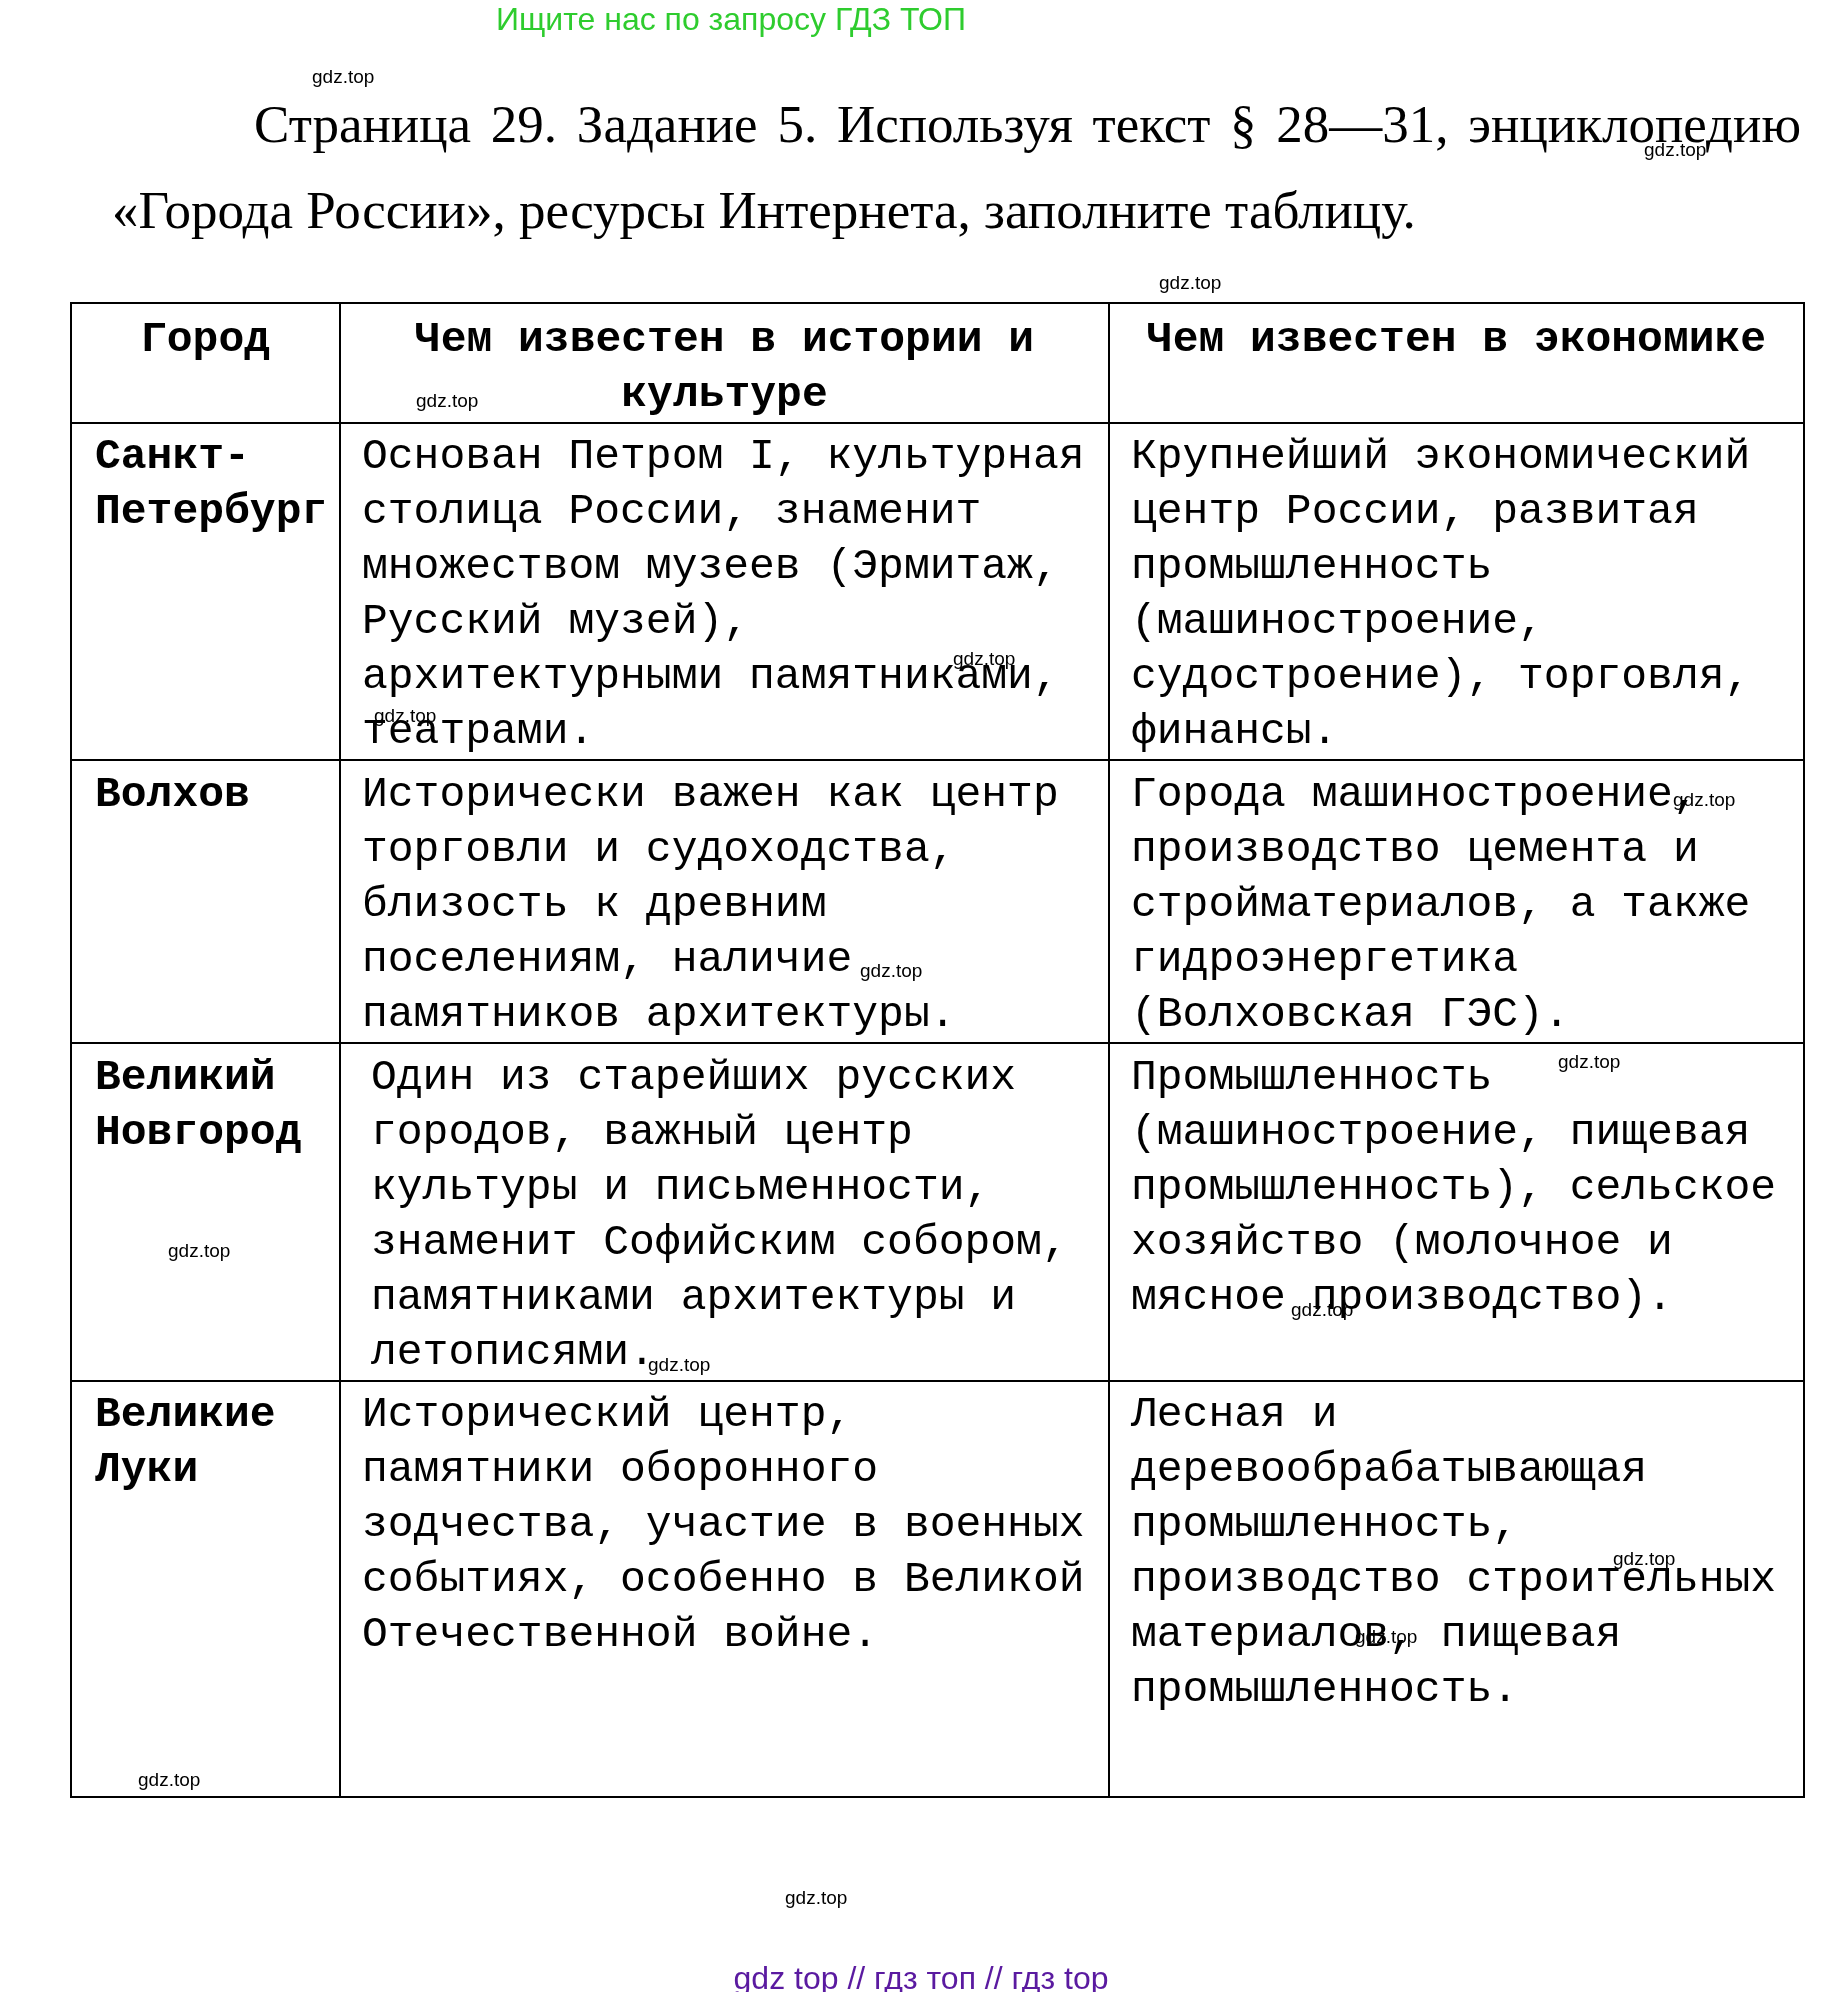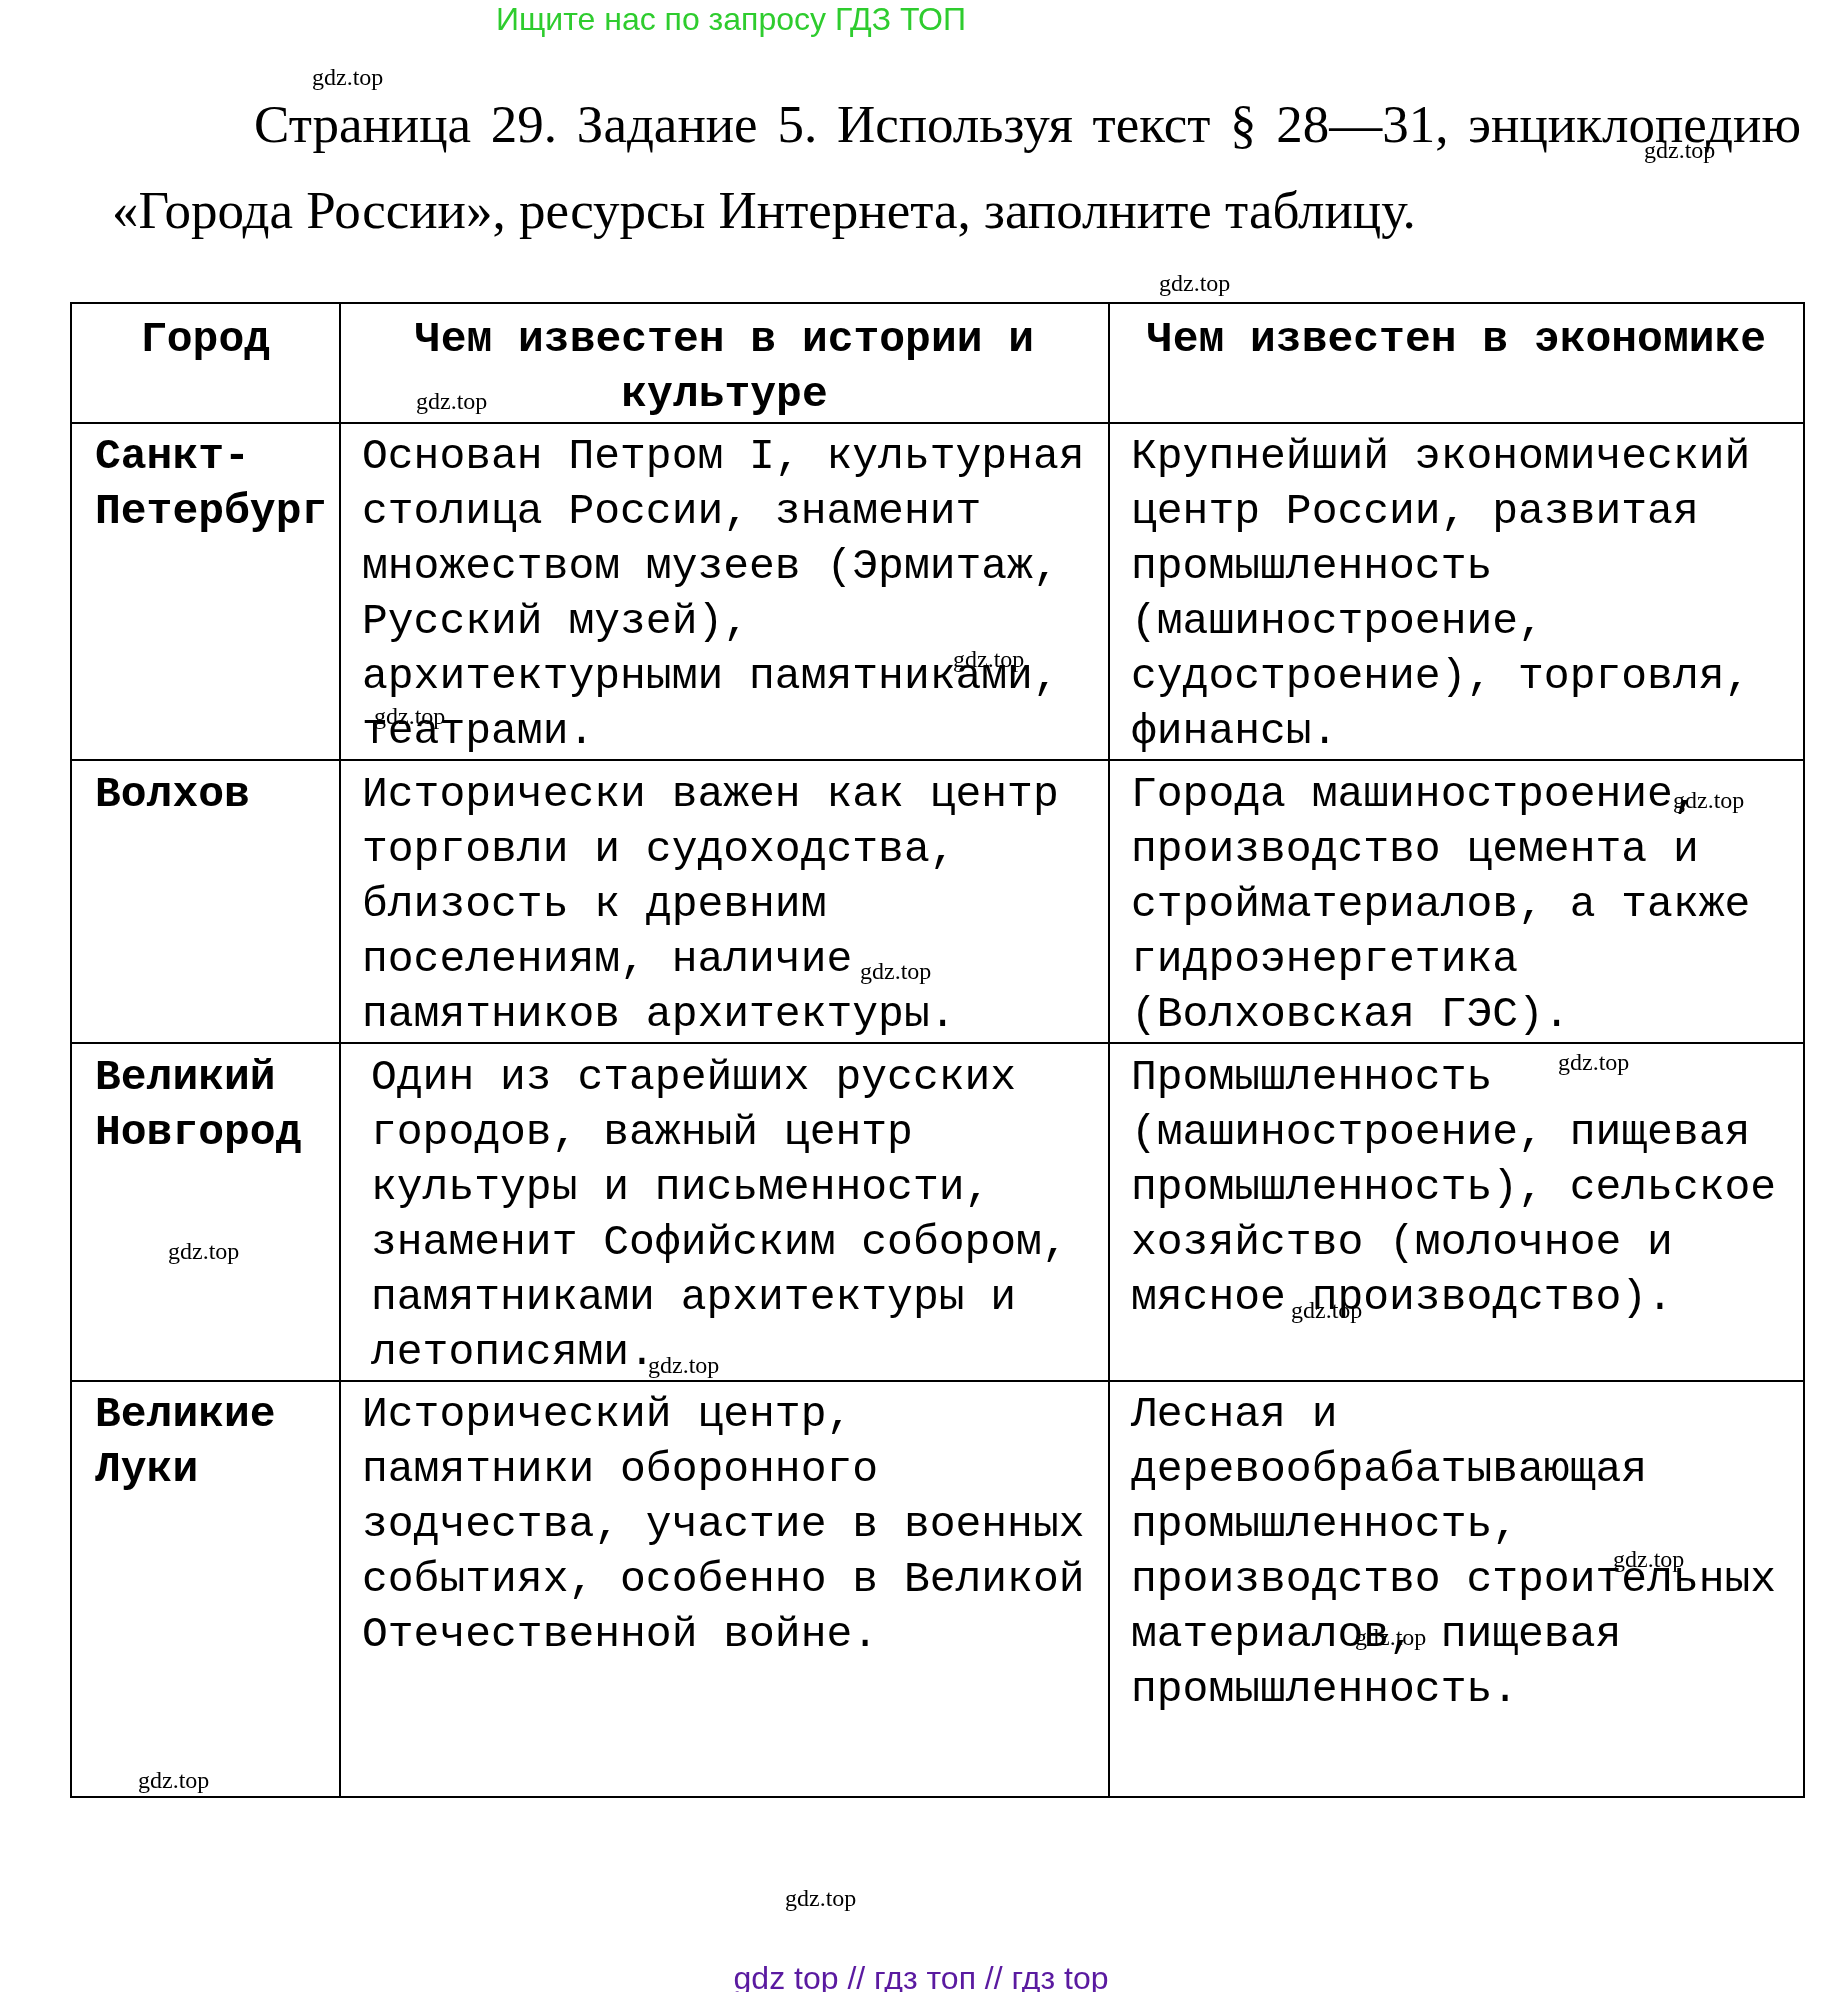--- a/index.html
+++ b/index.html
@@ -7,21 +7,21 @@
   .banner { position:absolute; top:0; left:0; width:1462px; text-align:center; font-family:"Liberation Sans", sans-serif; font-size:32px; color:#2ecc2e; line-height:38px; }
   .title { position:absolute; left:93px; top:81px; width:1689px; font-weight:normal; font-size:53px; line-height:86px; text-align:justify; text-align-last:left;margin-left:19px; }
   .title .indent { display:inline-block; width:142px; }
   table.main { position:absolute; left:70px; top:302px; width:1733px; border-collapse:collapse; table-layout:fixed;font-family:Liberation Mono, monospace; }
   table.main td, table.main th { border:2.4px solid #000; vertical-align:top; padding:5.7px 21px 0 21px; font-size:43px; line-height:55px; font-weight:normal; text-align:left; }
   table.main th { font-weight:bold; text-align:center; font-size:43px; padding-top:7.6px; }
   table.main td.city { font-weight:bold; padding-left:23px; padding-right:5.7px; }
   col.c1 { width:269px; } col.c2 { width:769px; } col.c3 { width:695px; }
   tr.h0 { height:111px; } tr.r1 { height:330px;padding-left:16px; } tr.r2 { height:274px; } tr.r3 { height:288px; } tr.r4 { height:239px; } tr.r5 { height:416px; }
   td.shift { padding-left:30px !important; }
-  .wm { position:absolute; font-family:Liberation Serif, serif; font-size:24px; color:#000; line-height:30px; white-space:nowrap; }
+  .wm { position:absolute; font-family:Liberation Sans, sans-serif; font-size:19px; color:#000; line-height:30px; white-space:nowrap; }
   .footer { position:absolute; left:0; top:1960px; width:1842px; text-align:center; font-family:"Liberation Sans", sans-serif; font-size:32px; color:#5a1aa0; line-height:36px; }
 </style>
 </head>
 <body>
 
 <div class="banner">Ищите нас по запросу ГДЗ ТОП</div>
 
 <div class="title"><span class="indent"></span><span>Страница 29. Задание 5. Используя текст § 28—31, энциклопедию «Города России», ресурсы Интернета, заполните таблицу.</span></div>
 
 <table class="main">

